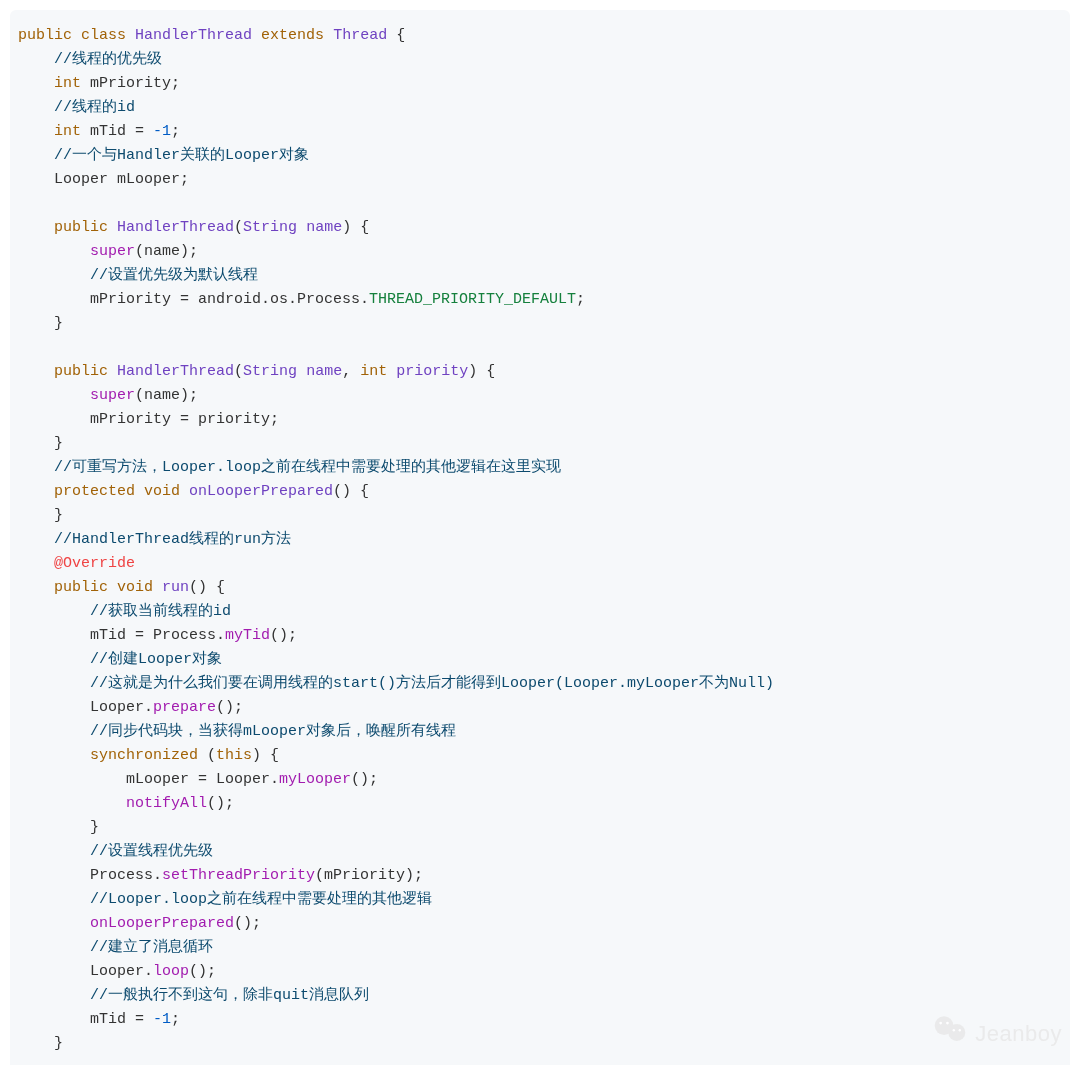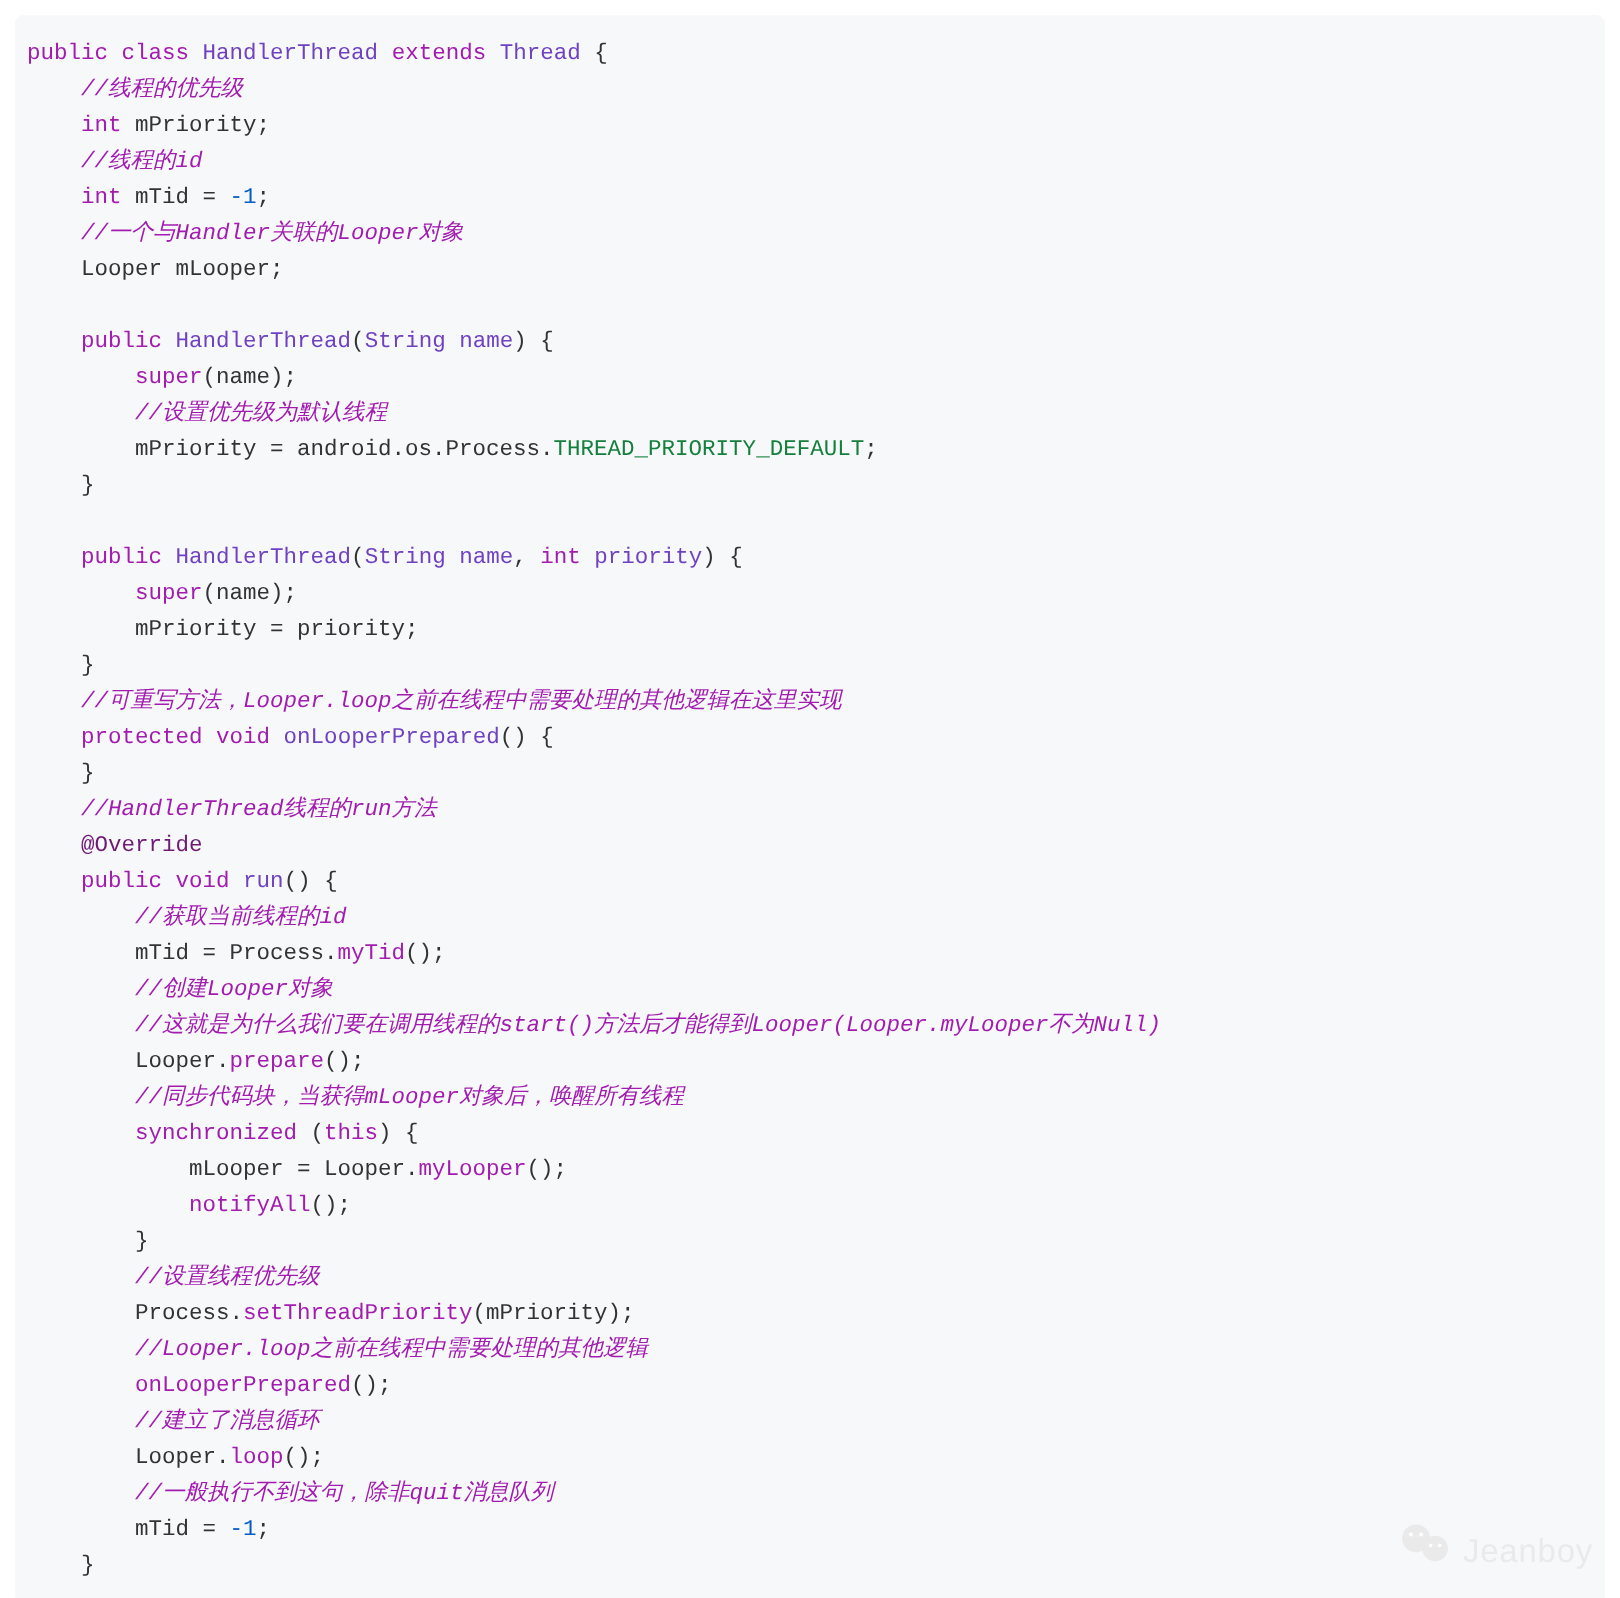--- a/index.html
+++ b/index.html
@@ -13,28 +13,28 @@
   }
   .code-block {
     background: #f6f8fa;
     border-radius: 6px;
     margin: 10px;
     padding: 14px 8px;
     white-space: pre;
     overflow: auto;
   }
   .code-line { display: block; }
-  .tok-kw   { color: #a21caf; text-align: center; }   
+  .tok-kw   { color: #a16207; text-align: center; }   
   .tok-type { color: #6f42c1; }   
   .tok-def  { color: #6f42c1; }   
   .tok-func { color: #a21caf; }   
   .tok-const{ color: #15803d; }   
   .tok-num  { color: #005cc5; }
-  .tok-comm { color: #a21caf; font-style: italic; }
-  .tok-ann  { color: #701a75; }   
+  .tok-comm { color: #0c4a6e; }
+  .tok-ann  { color: #ef4444; }   
   .watermark {
     position: fixed;
     right: 18px;
     bottom: 12px;
     display: flex;
     align-items: center;
     gap: 8px;
     color: #e8e8e8;
     font-family: Arial, sans-serif;
     font-size: 22px;

